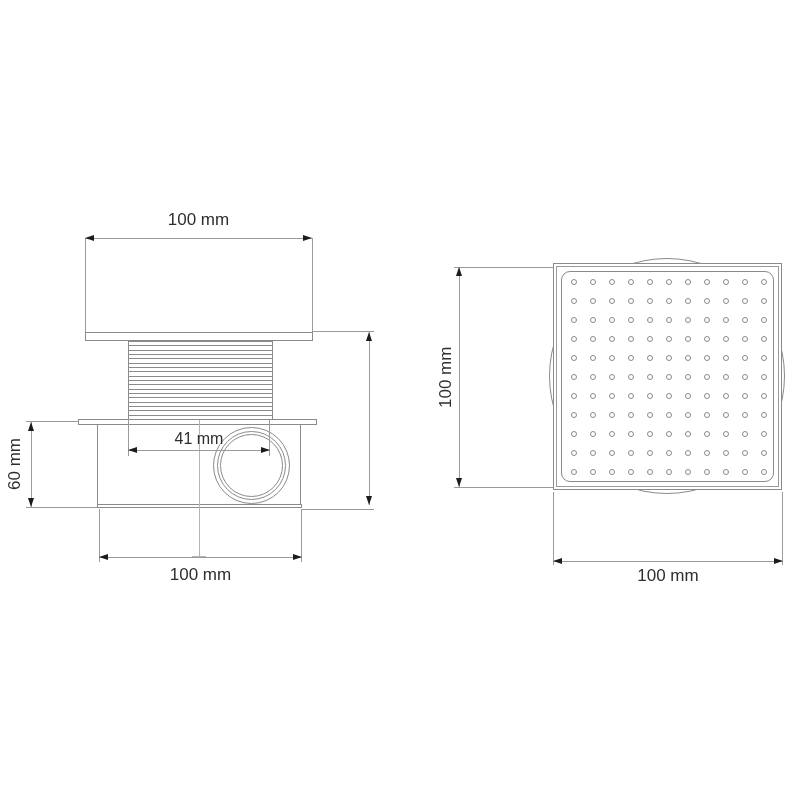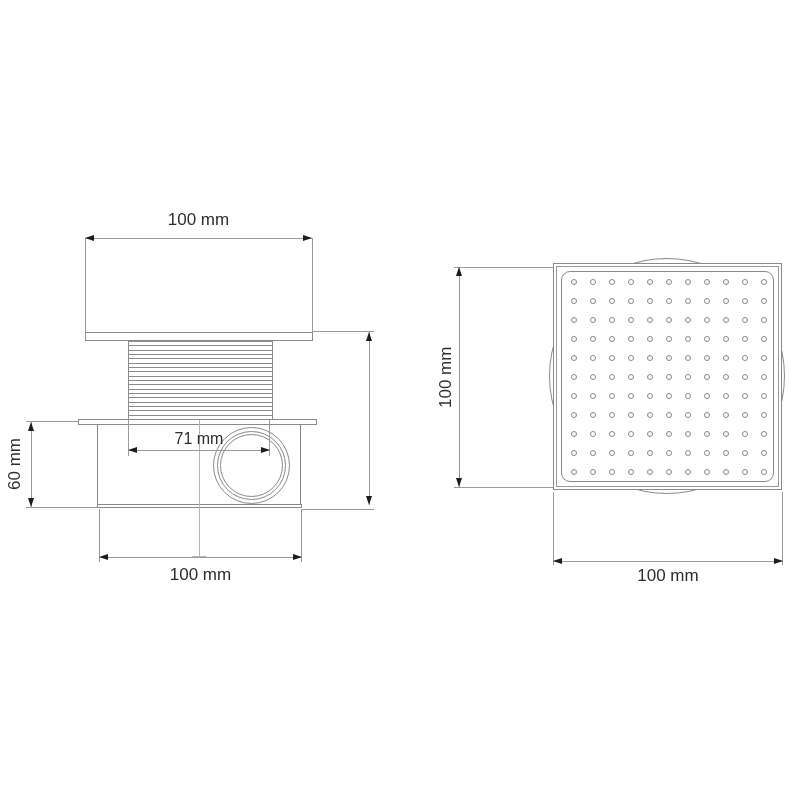--- a/index.html
+++ b/index.html
@@ -76,21 +76,21 @@
     <div class="circ" style="left:220px;top:434px;width:63px;height:63px;"></div>
 
     <div class="vline ctr" style="left:199px;top:420px;height:137px;"></div>
     <div class="hline ctr" style="left:192px;top:556px;width:14px;"></div>
 
     <div class="vline" style="left:128px;top:419px;height:37px;"></div>
     <div class="vline" style="left:269px;top:419px;height:37px;"></div>
     <div class="hline" style="left:128px;top:450px;width:142px;"></div>
     <div class="arrow a-left" style="left:128px;top:447px;"></div>
     <div class="arrow a-right" style="left:261px;top:447px;"></div>
-    <div class="dimtext small" style="left:128px;width:142px;top:430px;">71 mm</div>
+    <div class="dimtext small" style="left:128px;width:142px;top:430px;">41 mm</div>
 
     <div class="hline" style="left:26px;top:421px;width:53px;"></div>
     <div class="hline" style="left:26px;top:507px;width:71px;"></div>
     <div class="vline" style="left:31px;top:422px;height:85px;"></div>
     <div class="arrow a-up" style="left:28px;top:422px;"></div>
     <div class="arrow a-down" style="left:28px;top:498px;"></div>
     <div class="vtext" style="left:5px;top:422px;width:20px;height:85px;">60 mm</div>
 
     <div class="hline" style="left:313px;top:331px;width:61px;"></div>
     <div class="hline" style="left:302px;top:509px;width:72px;"></div>

